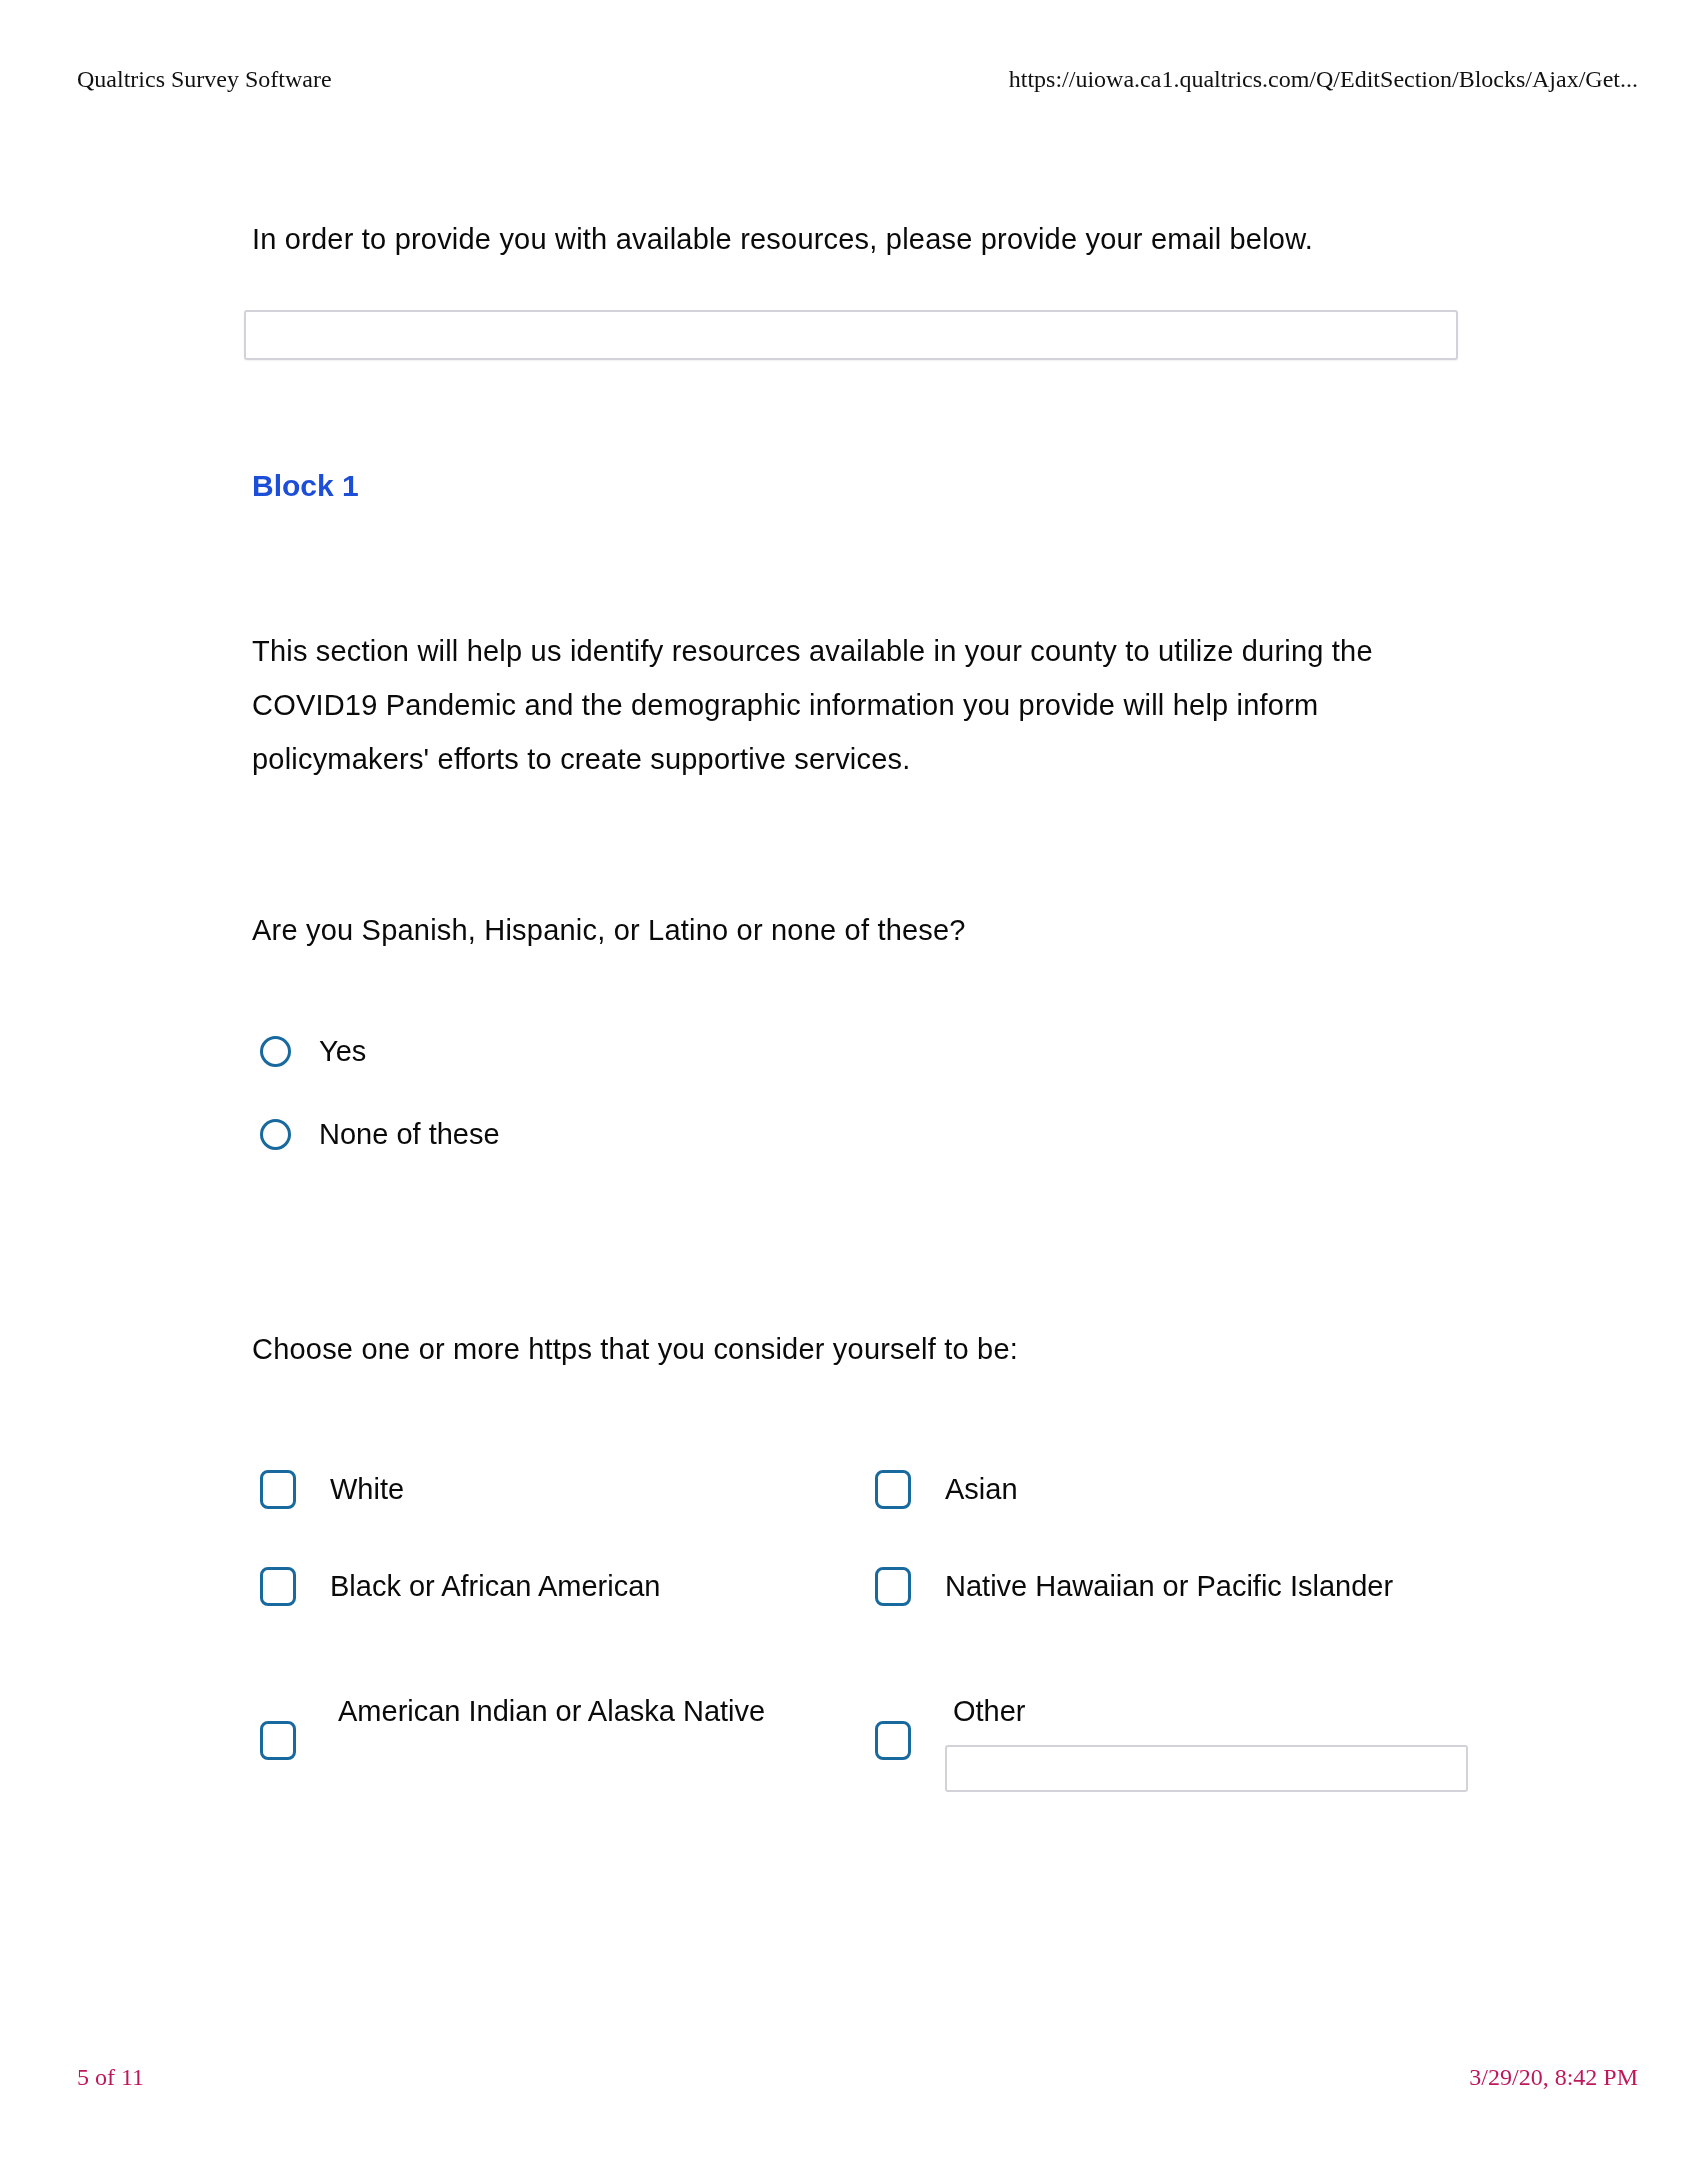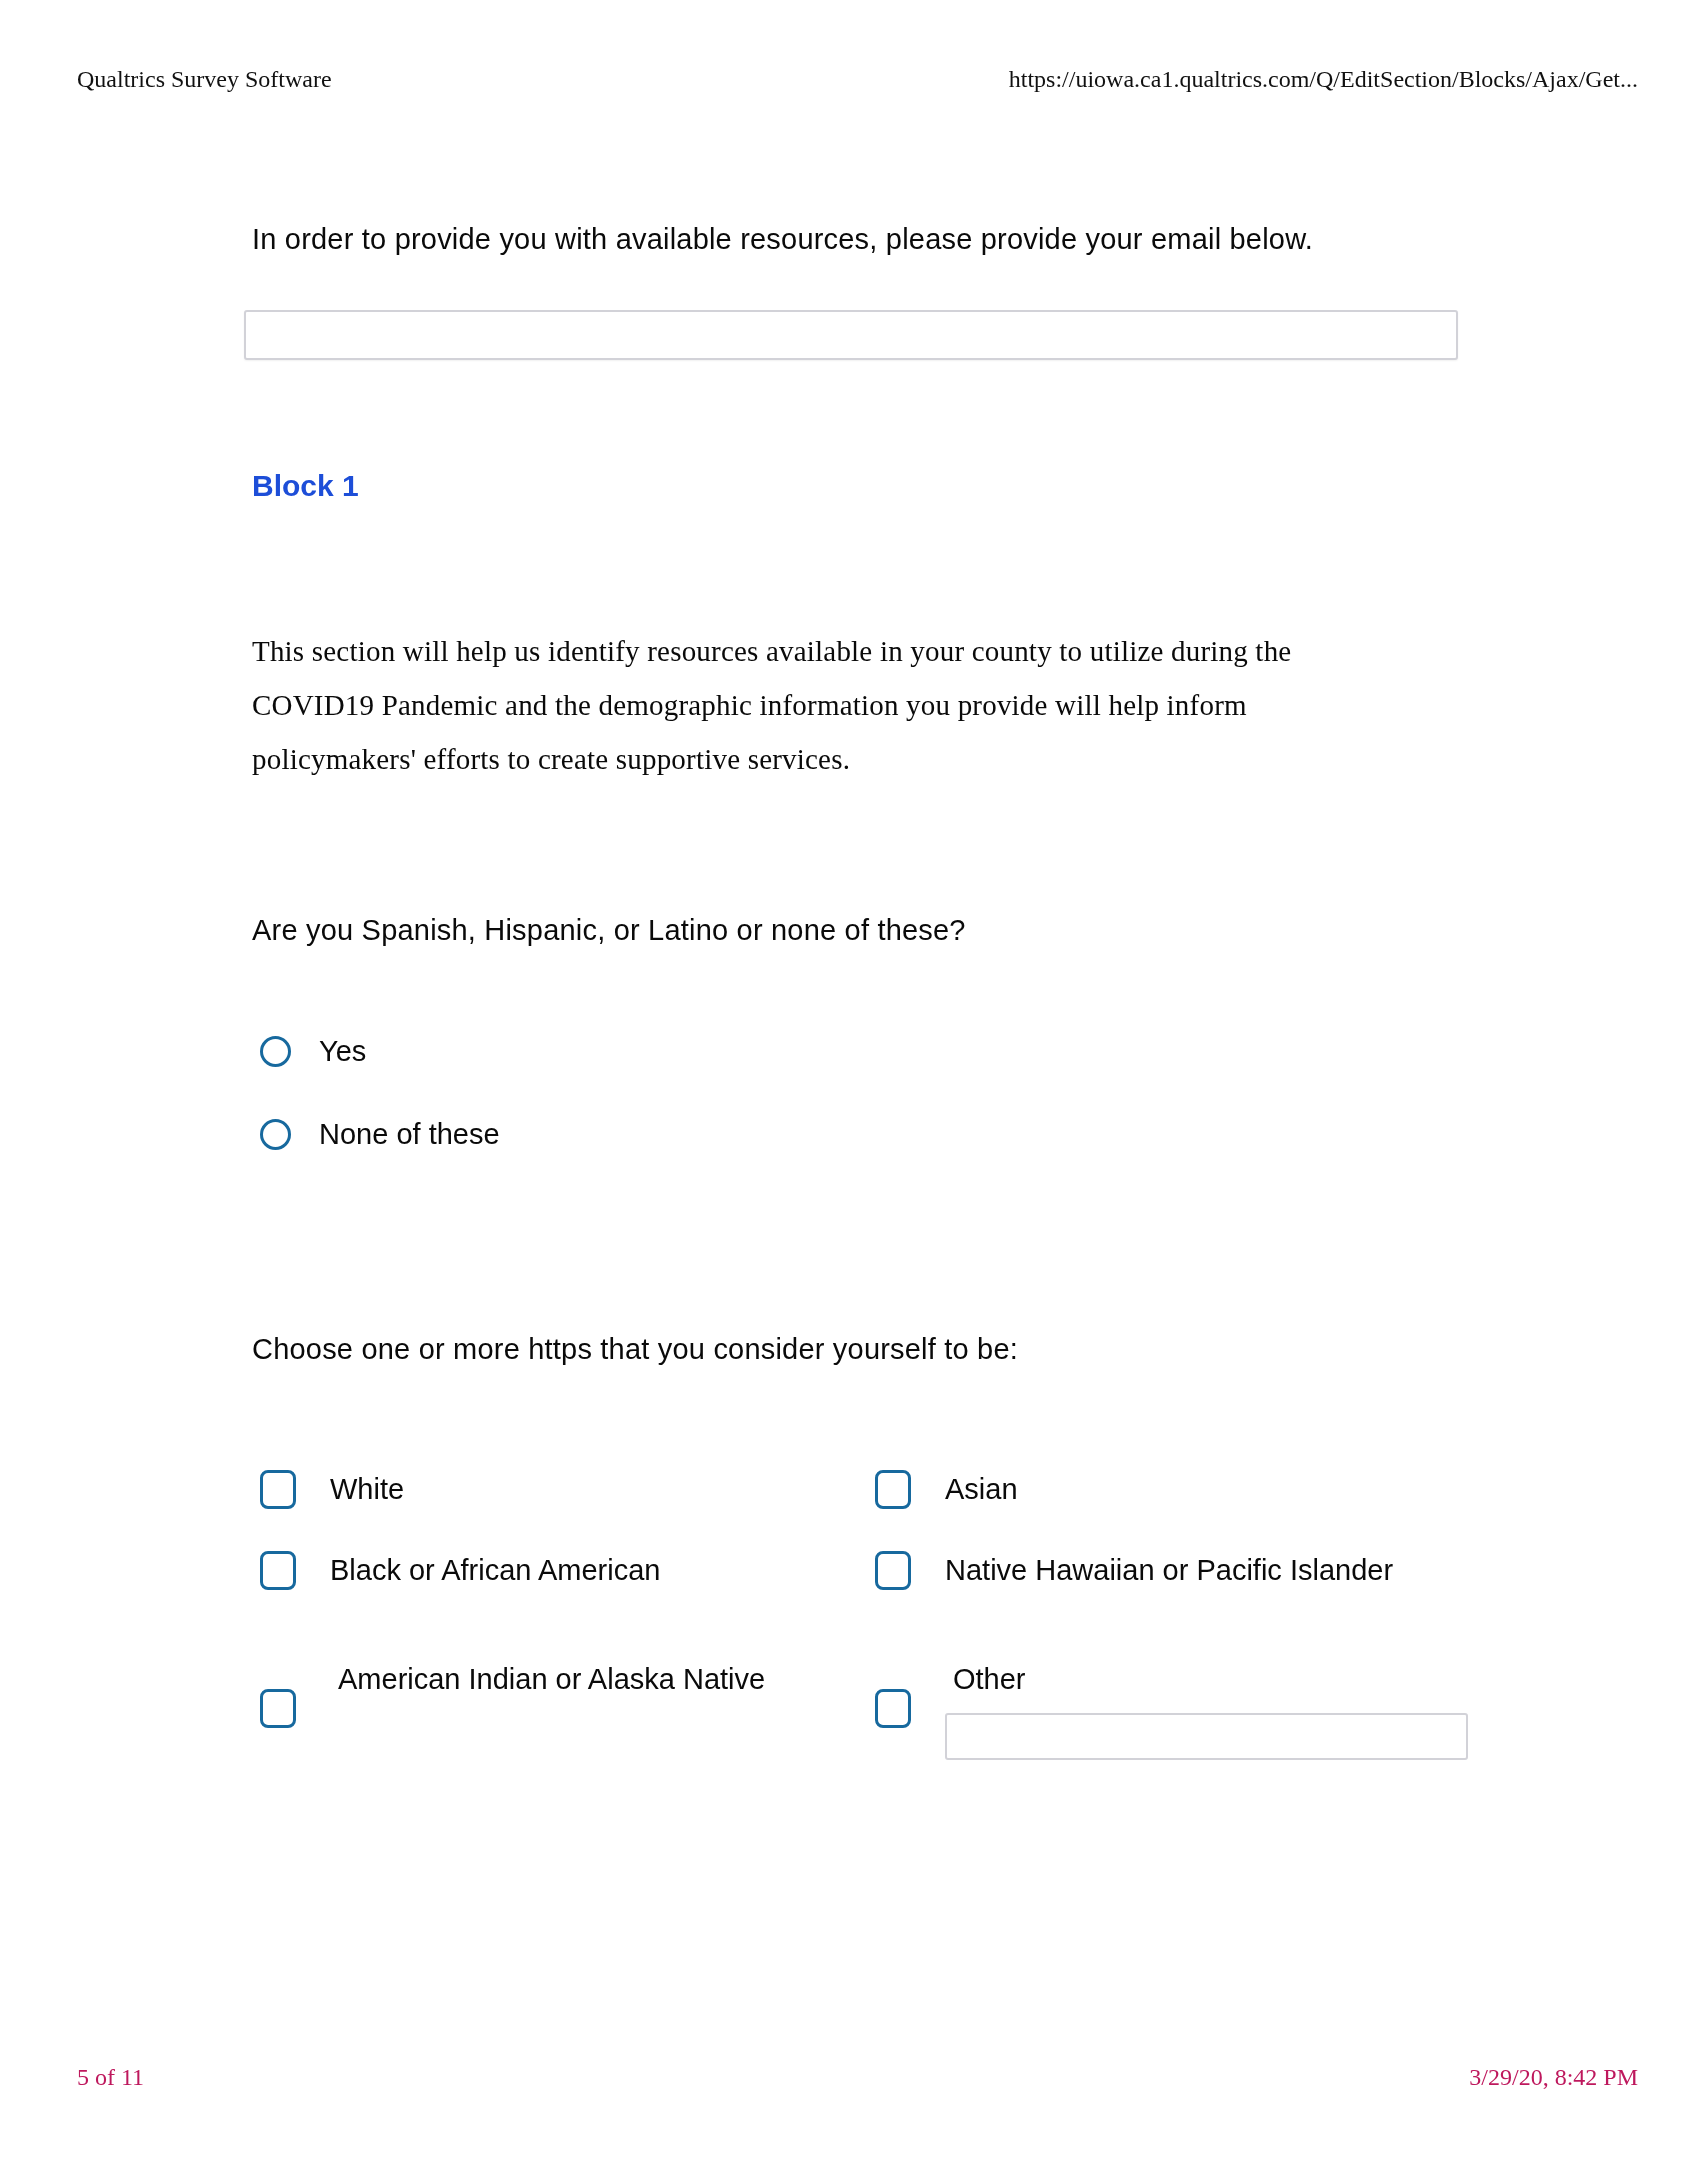--- a/index.html
+++ b/index.html
@@ -61,21 +61,20 @@
   }
   .block-title {
     margin-top: 101px;
     font-size: 30px;
     font-weight: bold;
     color: #1d4ed8;
   }
   .block-desc {
     margin-top: 105px;
     width: 1178px;
-    font-family: Liberation Serif, serif;
   }
   .question-1 { margin-top: 101px; }
   .question-2 { margin-top: 121px; }
   
   .radio-list { margin-top: 46px; }
   .radio-row {
     display: flex;
     align-items: center;
     margin-bottom: 18px;
   }
@@ -91,21 +90,21 @@
   .radio-label {
     margin-left: 20px;
     font-size: 29px;
     color: #0a0a0a;
   }
   
   .cb-grid {
     margin-top: 65px;
     display: grid;
     grid-template-columns: 615px 1fr;
-    row-gap: 16px;
+    row-gap: 32px;
   }
   .cb-cell {
     display: flex;
     align-items: center;
     min-height: 40px;
   }
   .checkbox {
     width: 36px;
     height: 39px;
     border: 3.5px solid var(--accent);

